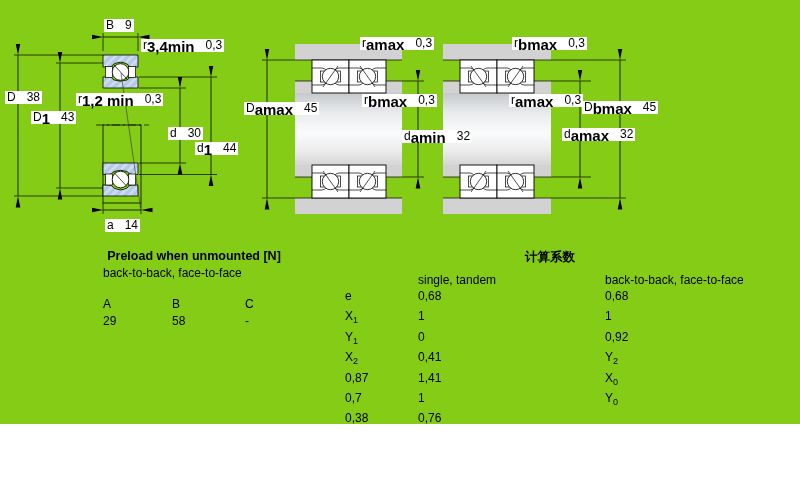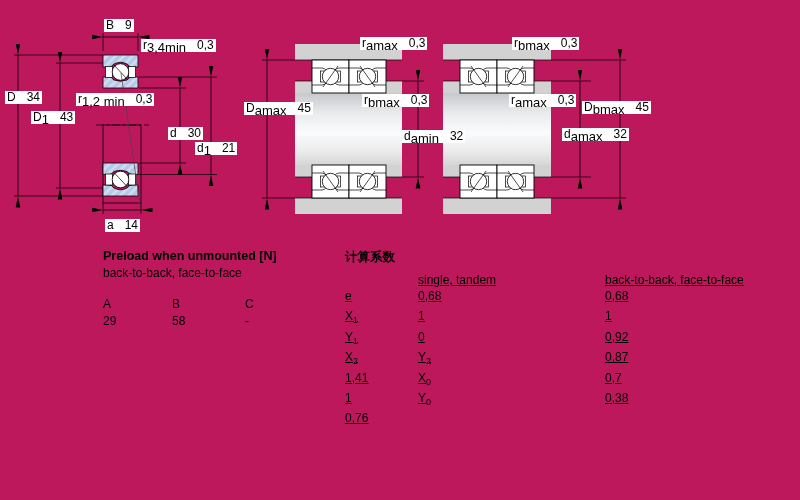--- a/index.html
+++ b/index.html
@@ -1,27 +1,27 @@
 <!DOCTYPE html>
 <html><head>
 <meta charset="utf-8">
 <style>
   html,body{margin:0;padding:0;background:#fff;}
-  #page{position:relative;width:800px;height:500px;background:#be185d;overflow:hidden;
+  #page{position:relative;width:800px;height:424px;background:#84cc16;overflow:hidden;
         font-family:"Liberation Sans", sans-serif;color:#000;}
   svg{position:absolute;left:0;top:0;}
   .dim{position:absolute;font-size:12px;line-height:13px;white-space:nowrap;
        background:#fff;padding:0 2px;}
-  .dim sub{font-size:13px;line-height:9px;}
+  .dim sub{font-size:15px;line-height:9px;font-weight:bold;}
   .dim .v{margin-left:11px;}
   .tblk{position:absolute;font-size:12px;}
-  .t-title{font-weight:bold;font-size:12.5px;}
+  .t-title{font-weight:bold;font-size:12.5px;text-align:center;}
   .t-sub{margin-top:3px;}
   .p-grid{display:grid;grid-template-columns:69px 73px 40px;margin-top:17px;row-gap:3px;}
-  .f-grid{display:grid;grid-template-columns:73px 187px 150px;margin-top:6px;text-decoration:underline;}
+  .f-grid{display:grid;grid-template-columns:73px 187px 150px;margin-top:6px;}
   .f-grid span{line-height:16px;}
   .f-grid sub{font-size:9px;}
 </style>
 </head>
 <body>
 
 <div id="page">
 
 <svg width="800" height="500" viewBox="0 0 800 500">
   <defs>
@@ -146,24 +146,24 @@
     <line x1="508" y1="171" x2="523" y2="192" stroke="#000" stroke-width="0.7"></line>
 
     <line x1="620" y1="60" x2="620" y2="198" stroke="#000" stroke-width="0.8" marker-start="url(#arr)" marker-end="url(#arr)"></line>
     <line x1="580" y1="81" x2="580" y2="177" stroke="#000" stroke-width="0.8" marker-start="url(#arr)" marker-end="url(#arr)"></line>
   </g>
 </svg>
 
 <div class="dim" style="left:104px;top:19px"><span>B</span><sub></sub><span class="v">9</span></div>
 <div class="dim" style="left:141px;top:39px"><span>r</span><sub>3,4min</sub><span class="v">0,3</span></div>
 <div class="dim" style="left:76px;top:93px"><span>r</span><sub>1,2 min</sub><span class="v">0,3</span></div>
-<div class="dim" style="left:5px;top:91px"><span>D</span><sub></sub><span class="v">34</span></div>
+<div class="dim" style="left:5px;top:91px"><span>D</span><sub></sub><span class="v">38</span></div>
 <div class="dim" style="left:31px;top:111px"><span>D</span><sub>1</sub><span class="v">43</span></div>
 <div class="dim" style="left:168px;top:127px"><span>d</span><sub></sub><span class="v">30</span></div>
-<div class="dim" style="left:195px;top:142px"><span>d</span><sub>1</sub><span class="v">21</span></div>
+<div class="dim" style="left:195px;top:142px"><span>d</span><sub>1</sub><span class="v">44</span></div>
 <div class="dim" style="left:105px;top:219px"><span>a</span><sub></sub><span class="v">14</span></div>
 
 <div class="dim" style="left:360px;top:37px"><span>r</span><sub>amax</sub><span class="v">0,3</span></div>
 <div class="dim" style="left:244px;top:102px"><span>D</span><sub>amax</sub><span class="v">45</span></div>
 <div class="dim" style="left:362px;top:94px"><span>r</span><sub>bmax</sub><span class="v">0,3</span></div>
 <div class="dim" style="left:402px;top:130px"><span>d</span><sub>amin</sub><span class="v">32</span></div>
 
 <div class="dim" style="left:512px;top:37px"><span>r</span><sub>bmax</sub><span class="v">0,3</span></div>
 <div class="dim" style="left:509px;top:94px"><span>r</span><sub>amax</sub><span class="v">0,3</span></div>
 <div class="dim" style="left:582px;top:101px"><span>D</span><sub>bmax</sub><span class="v">45</span></div>
@@ -195,20 +195,21 @@
 
     <span><span>X</span><sub>1</sub></span>
     <span>1</span>
     <span>1</span>
 
     <span><span>Y</span><sub>1</sub></span>
     <span>0</span>
     <span>0,92</span>
 
     <span><span>X</span><sub>2</sub></span>
+    <span>0,41</span>
 
     <span><span>Y</span><sub>2</sub></span>
     <span>0,87</span>
     <span>1,41</span>
 
     <span><span>X</span><sub>0</sub></span>
     <span>0,7</span>
     <span>1</span>
 
     <span><span>Y</span><sub>0</sub></span>

